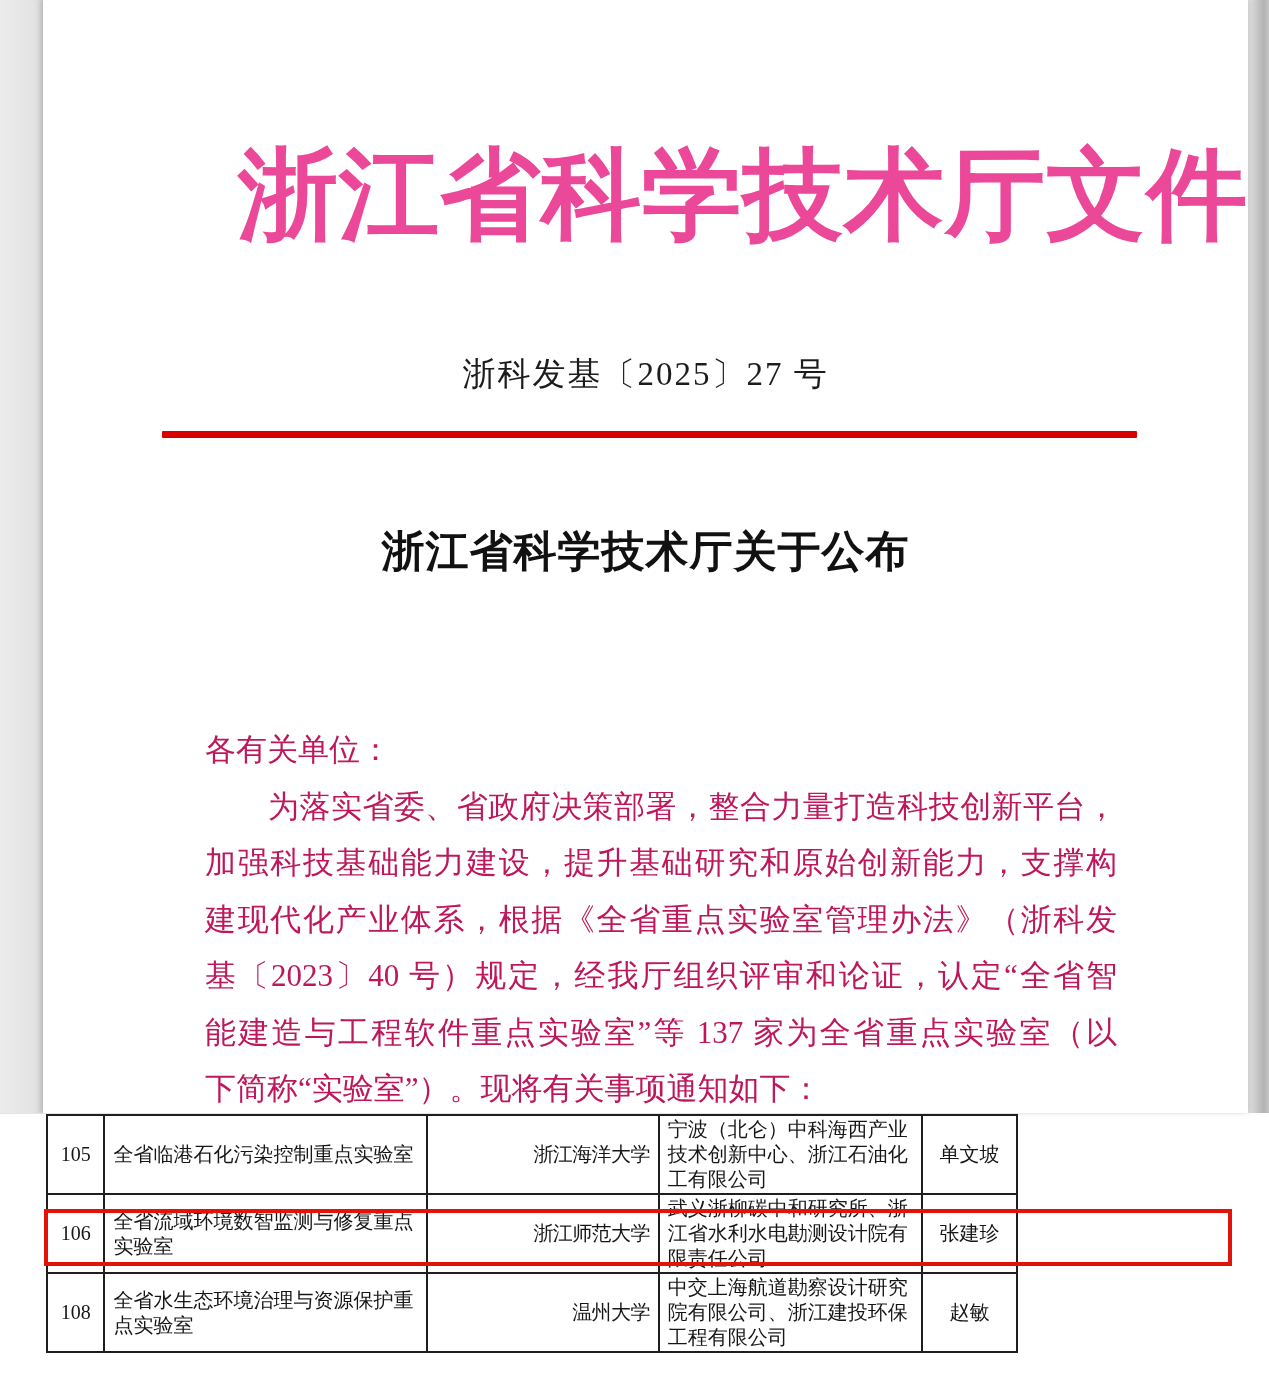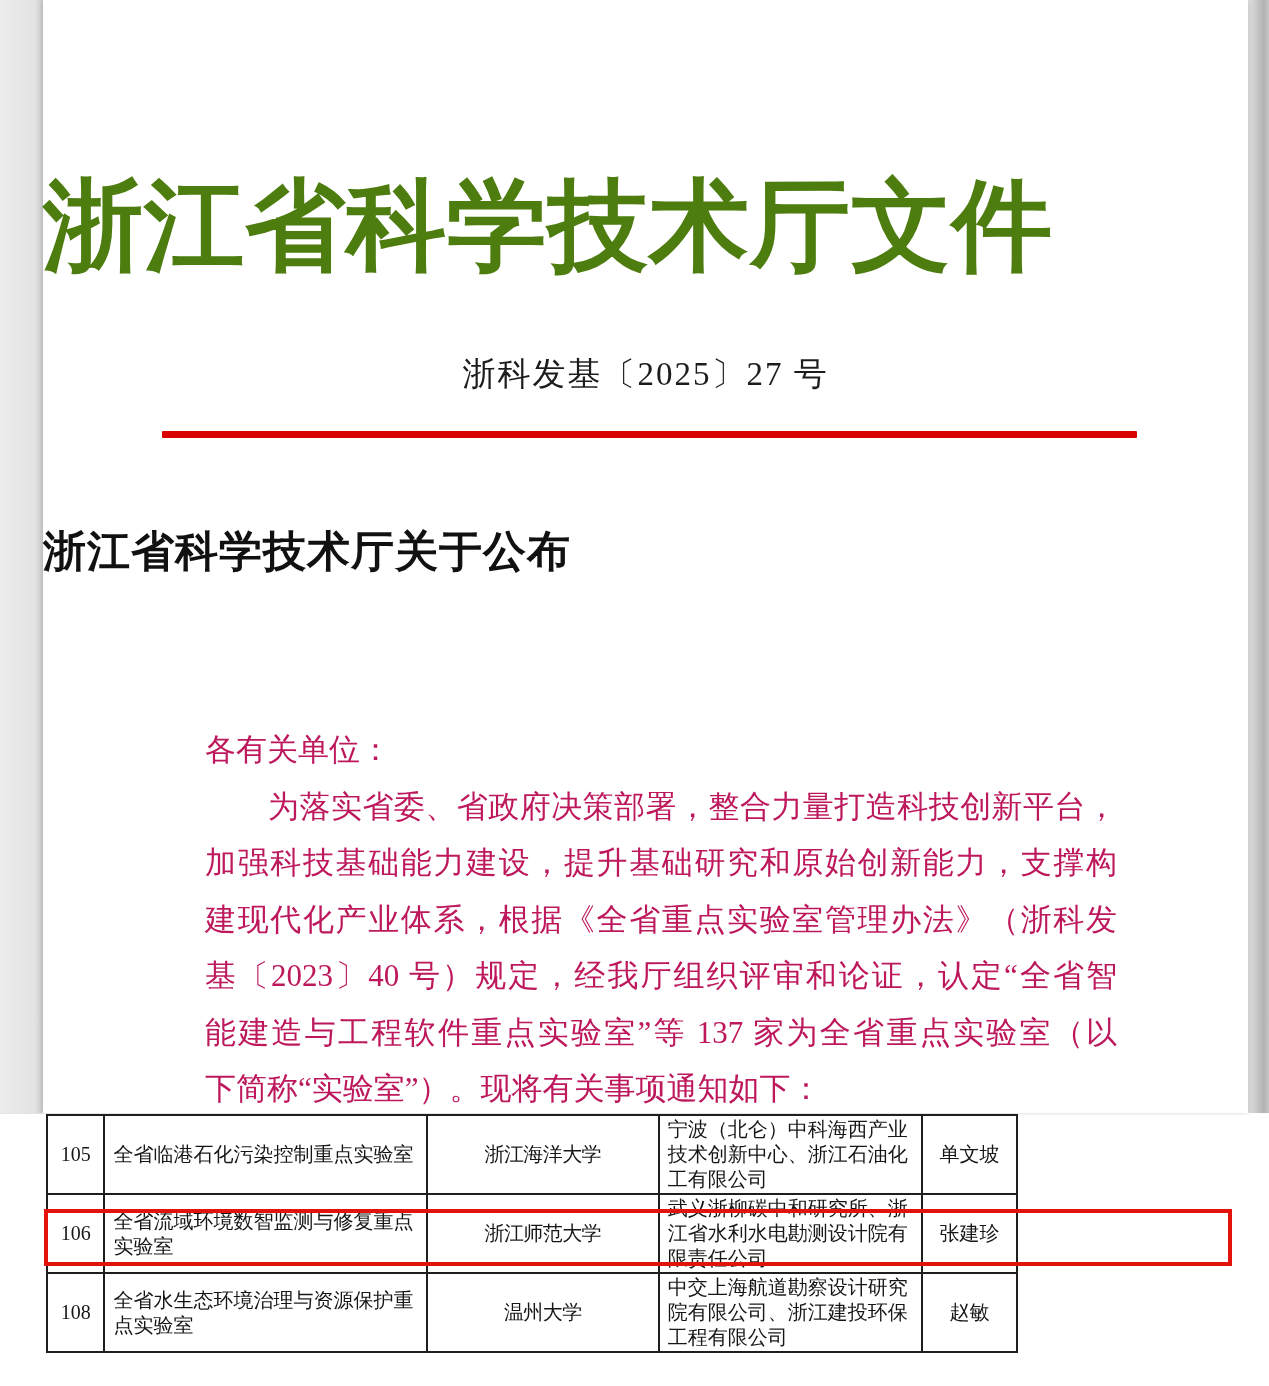--- a/index.html
+++ b/index.html
@@ -26,38 +26,37 @@
   }
 
   .page-top {
     position: absolute; left:43px; top:0; width:1205px; height:1113px;
     background:#ffffff;
     box-shadow: -2px 0 4px rgba(0,0,0,0.10), 2px 0 4px rgba(0,0,0,0.08);
   }
 
   .letterhead {
     position:absolute; left:0; top:140px; width:100%;
-    text-align:left;
+    text-align:right;
     font-size:100px; line-height:1.12; font-weight:bold;
-    color:#4d7c0f; letter-spacing:1px;
+    color:#ec4899; letter-spacing:1px;
     font-family:"Liberation Serif","DejaVu Serif",serif;
     white-space:nowrap;
-    margin-top:31px;
   }
   .doc-number {
     position:absolute; left:0; top:352px; width:100%;
     text-align:center; font-size:33px; color:#1c1c1c; letter-spacing:2px;
   }
   .red-rule {
     position:absolute; left:119px; top:431px; width:975px; height:7px;
     background:#d90000; border-radius:1px;
   }
   .notice-title {
     position:absolute; left:0; top:518px; width:100%;
-    text-align:left; font-weight:bold; color:#111;
+    text-align:center; font-weight:bold; color:#111;
     font-size:43px; line-height:68px; letter-spacing:1px;
   }
   .body-block {
     position:absolute; left:162px; top:722px; width:912px;
     font-size:31px; line-height:56.5px; color:#be185d;
   }
   .body-block .line { text-align:justify; }
   .body-block .line.full { text-align-last: justify; }
   .body-block .line.indent { text-indent:63px; }
 
@@ -73,21 +72,21 @@
   }
   table.results td {
     border:2px solid #1e1e1e;
     padding:1px 8px;
     line-height:25px;
     vertical-align:middle;
     overflow:hidden;
   }
   td.c-no   { text-align:center; padding:1px 2px; }
   td.c-lab  { text-align:left; padding-left:11px; }
-  td.c-inst { text-align:center; letter-spacing:-0.6px; }
+  td.c-inst { text-align:right; letter-spacing:-0.6px; }
   td.c-part { text-align:left; }
   td.c-person { text-align:center; padding:1px 2px;margin-top:29px; }
   tr.r0 { height:48px; }
   tr.r1 { height:50px;padding-left:48px; }
   tr.r2 { height:52px; }
   tr.r3 { height:50px; }
 
   .highlight-box {
     position:absolute; left:44px; top:95px; width:1180px; height:49px;
     border:4px solid #e3120b; background:transparent; z-index:5;

